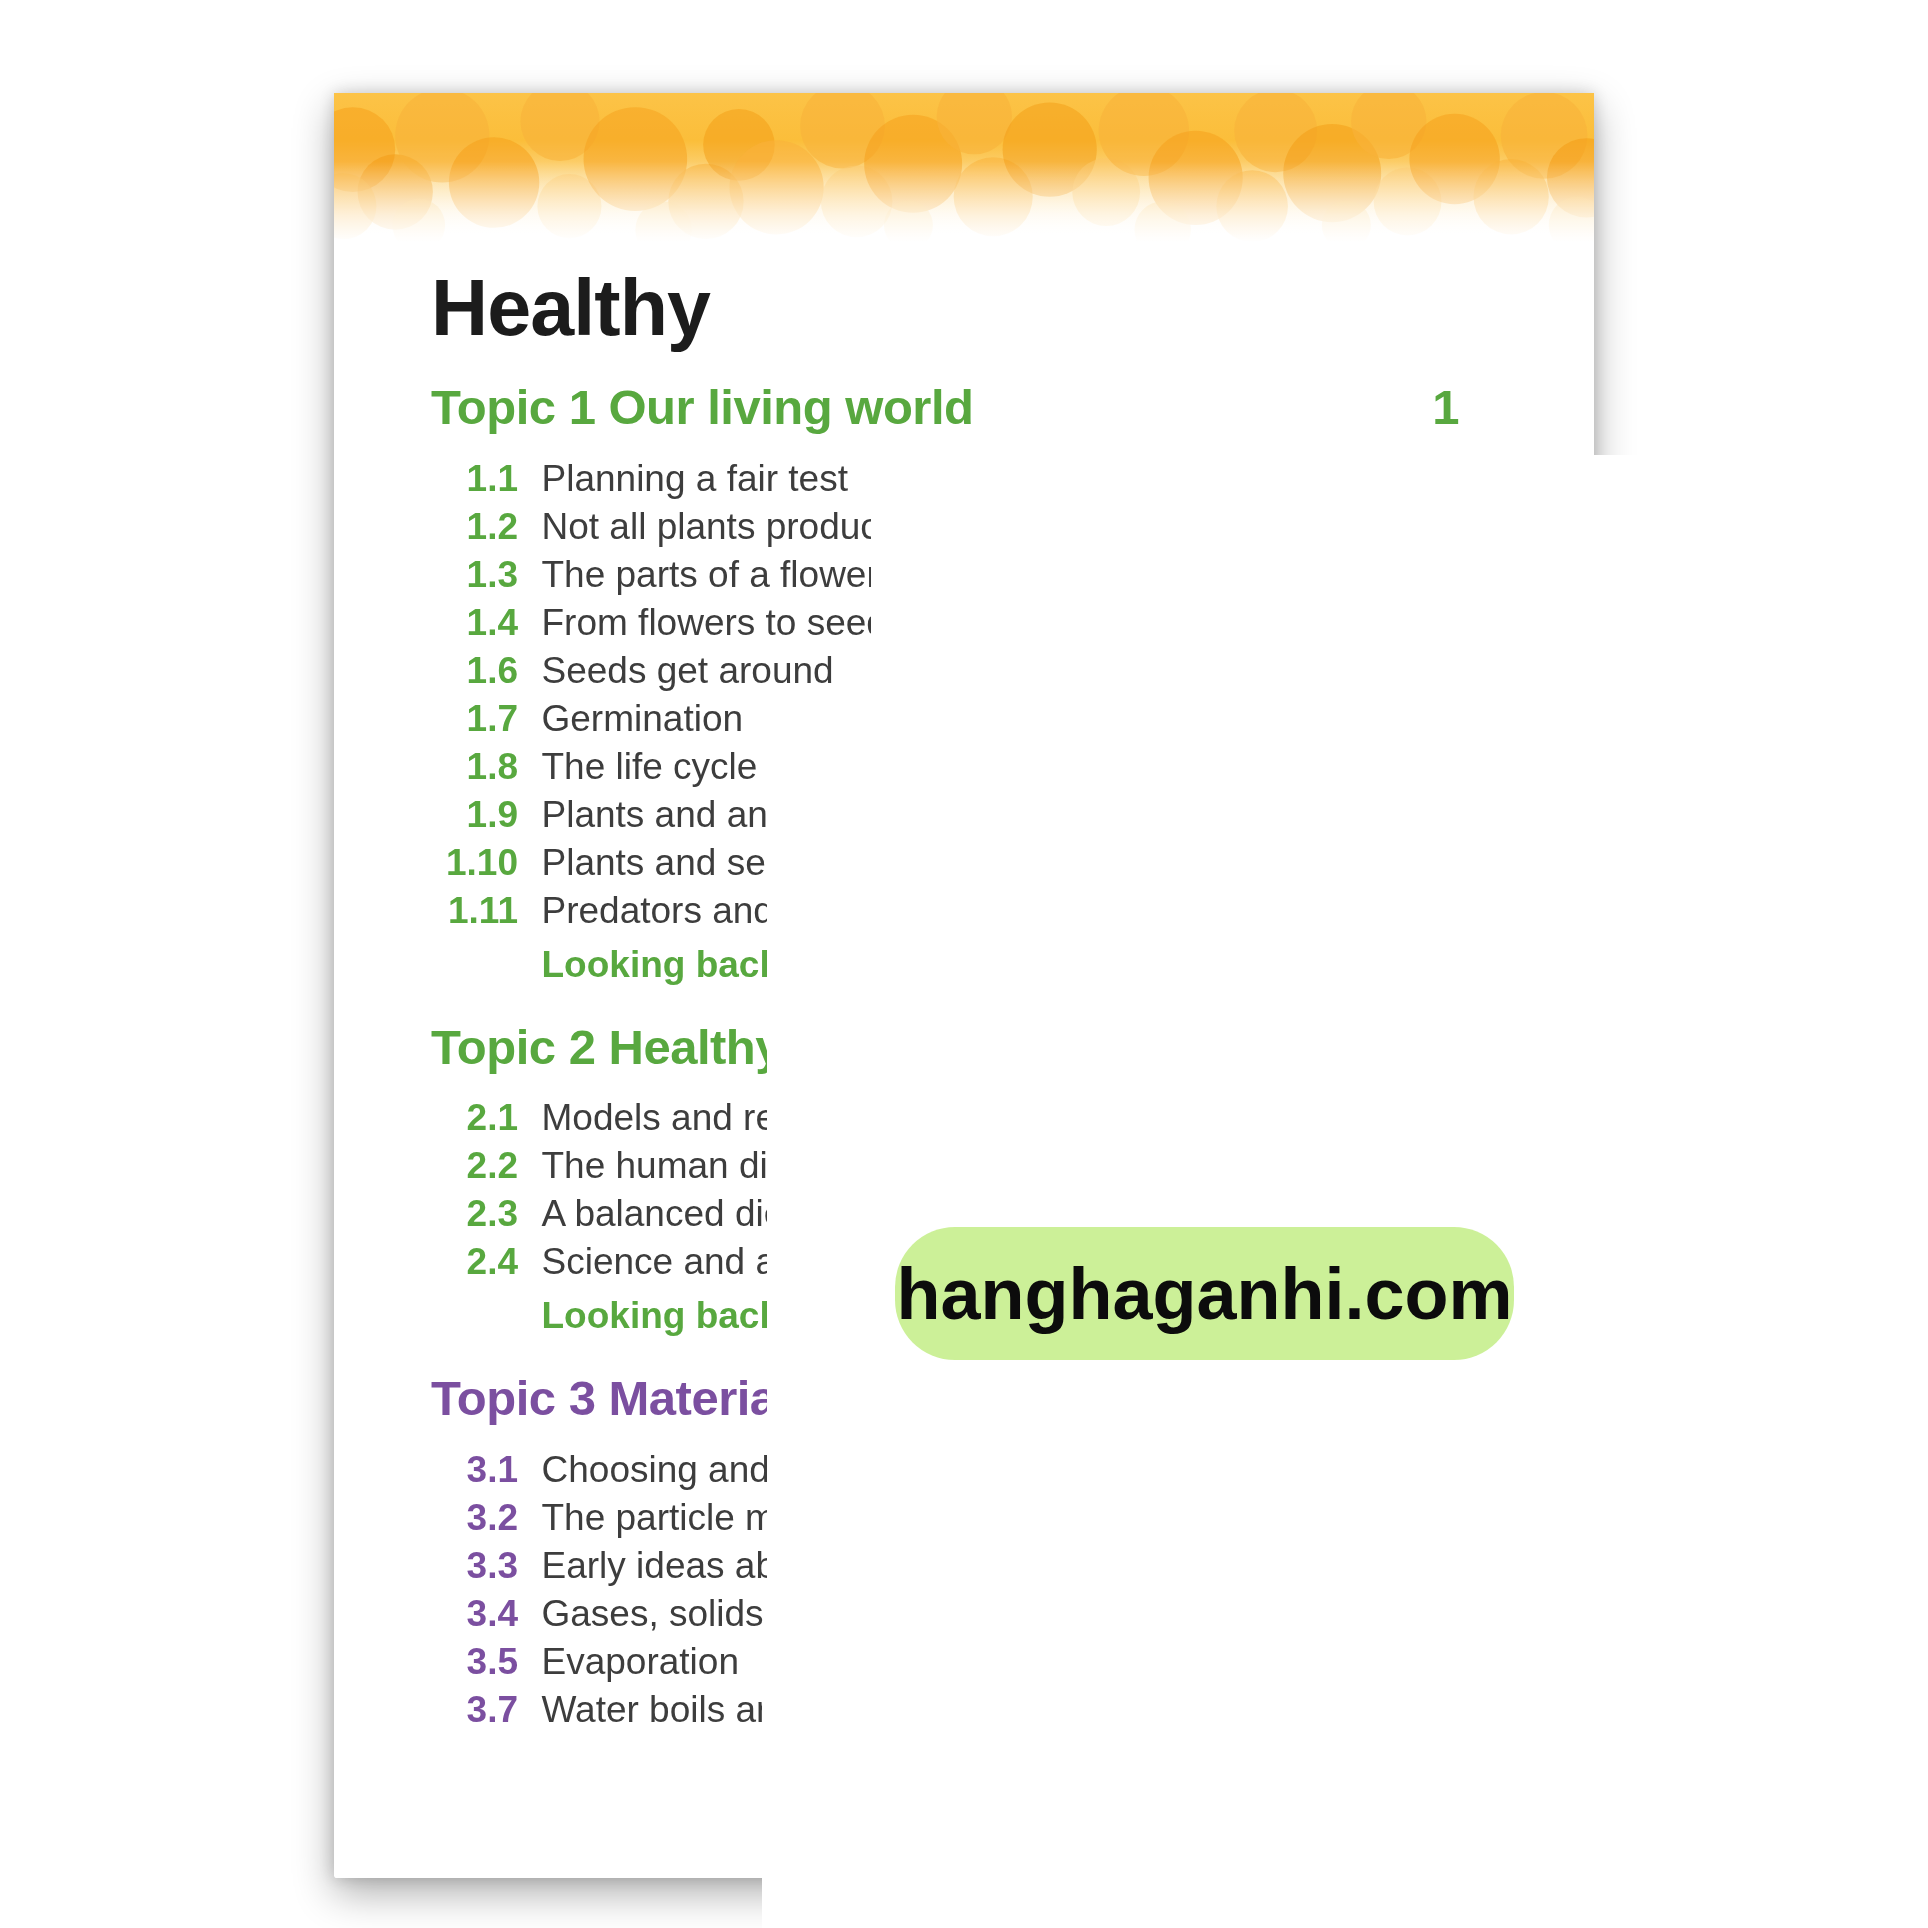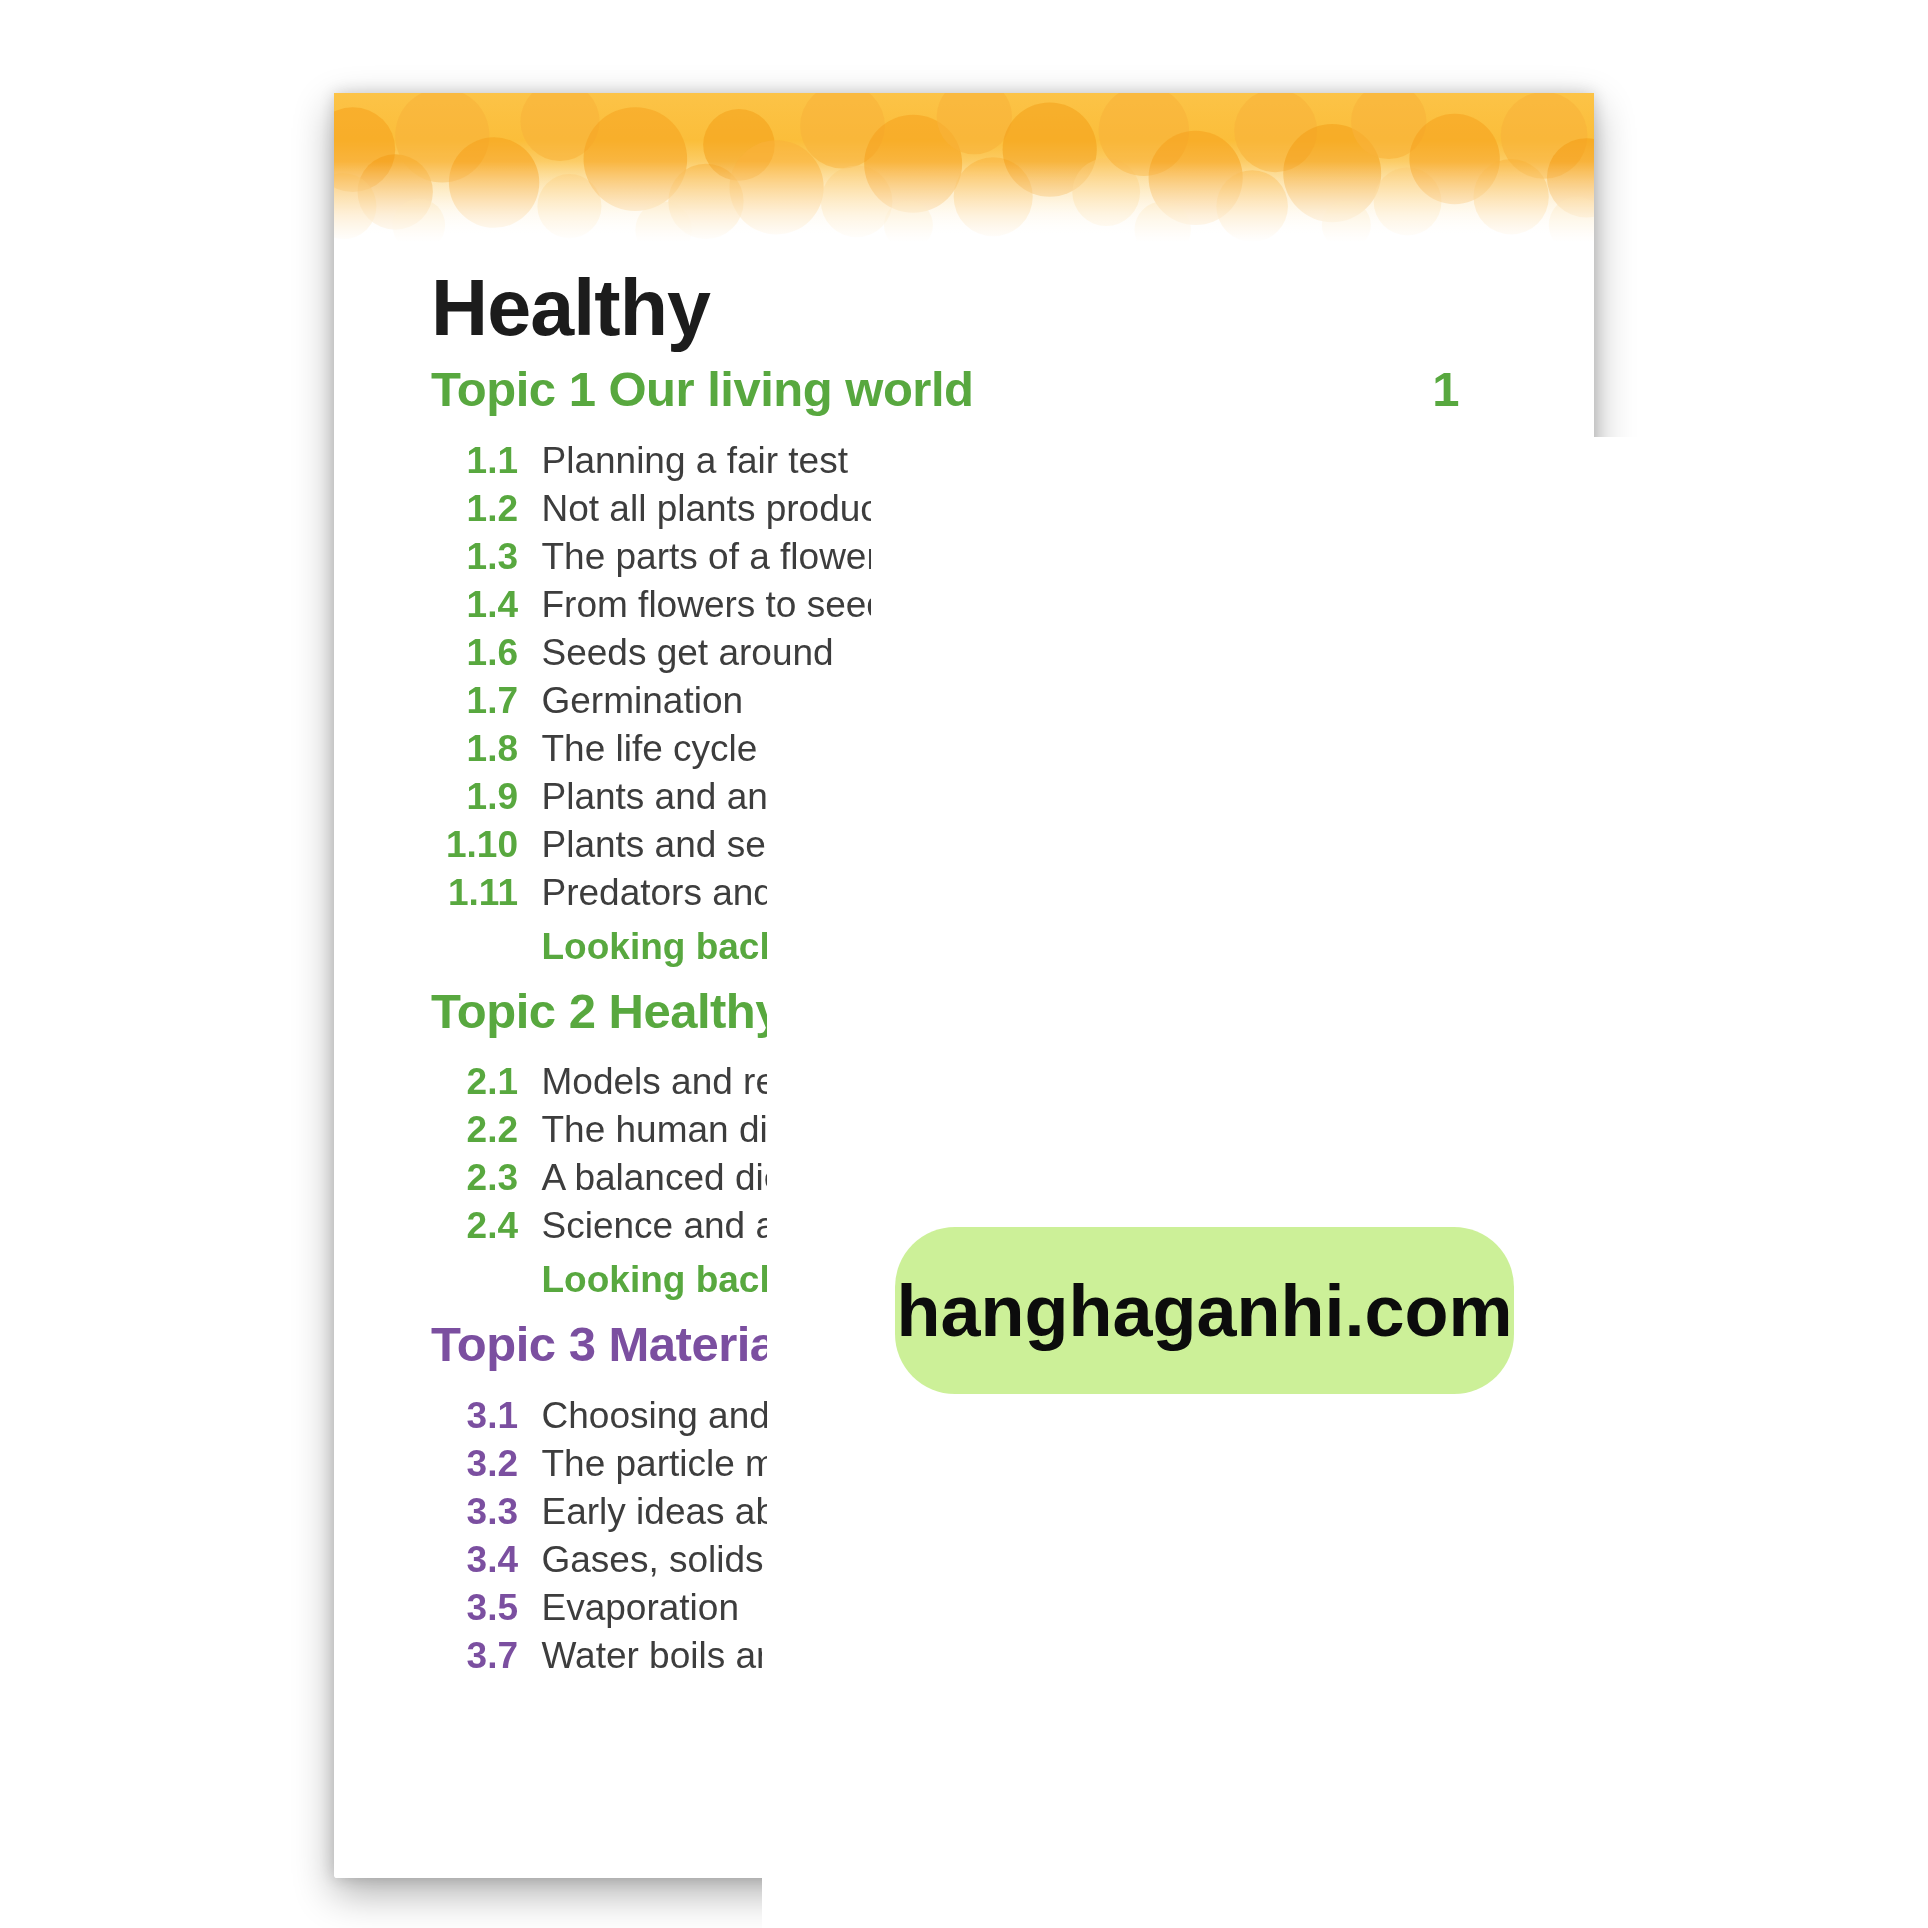--- a/index.html
+++ b/index.html
@@ -17,35 +17,35 @@
   .band svg { display:block; }
   .band::after { content:""; position:absolute; left:0; top:0; width:100%; height:100%;
           background:linear-gradient(180deg, rgba(255,255,255,0) 46%,
                      rgba(255,255,255,0.72) 82%, #ffffff 100%); }
 
   .content { padding:0 135px 0 97px; }
 
   .contents-title { margin-top:22.6px; font-size:79px; font-weight:700; color:#1c1c1c;
                     letter-spacing:-0.9px; line-height:1.08; }
 
-  .topic-heading { display:flex; align-items:baseline; margin-top:12px;
+  .topic-heading { display:flex; align-items:baseline; margin-top:30px;
                    font-size:49px; font-weight:700; line-height:1.12; letter-spacing:-0.5px; }
   .topic-heading .page-num { margin-left:auto; }
 
   .rows { margin-top:20px; }
   .row { display:grid; grid-template-columns:87px 1fr auto; column-gap:23.5px;
          height:48px; line-height:48px; font-size:37px; }
   .row .num  { text-align:right; font-weight:700; }
   .row .title{ color:#3d3d3d; white-space:nowrap; }
   .row .page { color:#2e2e2e; text-align:right; }
   .row.footer { margin-top:3.8px; height:51px; line-height:51px; }
   .row.footer .title { font-weight:700; }
 
   
-  .watermark { position:absolute; left:895px; top:1227px; width:619px; height:167px;
+  .watermark { position:absolute; left:895px; top:1227px; width:619px; height:133px;
                border-radius:60px; background:rgba(201,239,146,0.94);
                box-shadow:0 0 28px 13px rgba(255,255,255,0.78);
                display:flex; align-items:center; justify-content:center; z-index:5; }
   .watermark span { font-size:72px; font-weight:700; color:#0c0c0c; letter-spacing:0; }
 </style>
 </head>
 <body>
 
 <div class="page">
 

